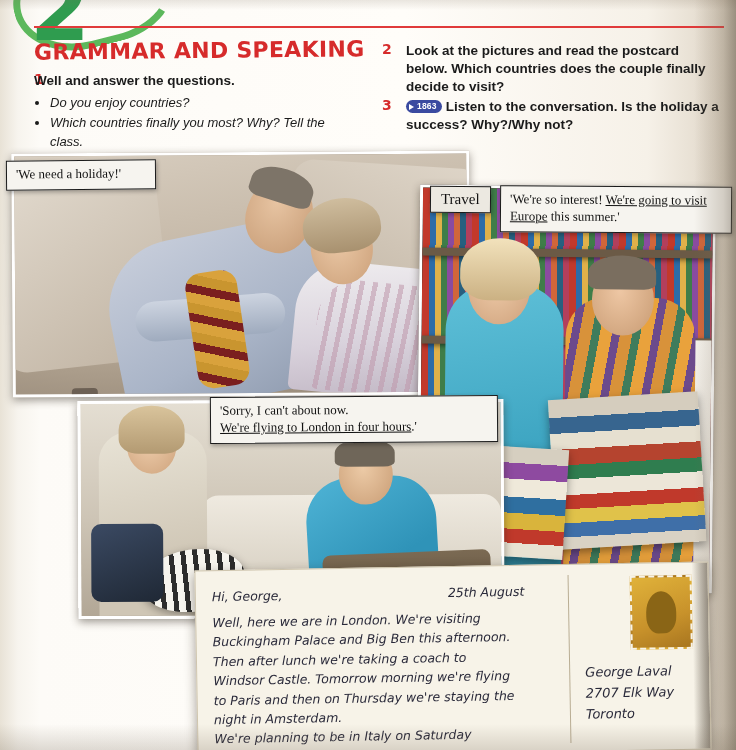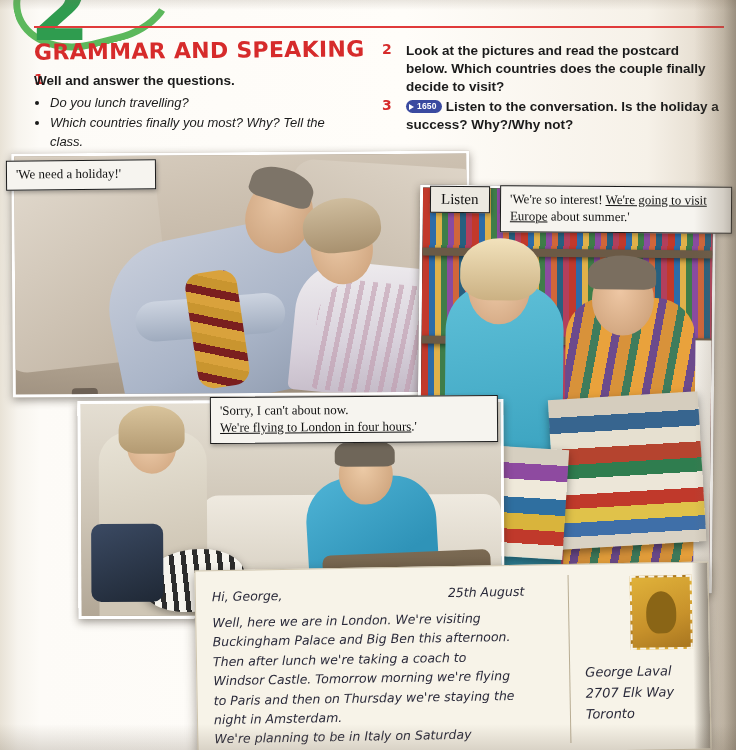--- a/index.html
+++ b/index.html
@@ -487,34 +487,34 @@
 
   <div class="unit-swoosh"></div>
   <div class="unit-number">2</div>
   <div class="header-rule"></div>
   <div class="section-title">GRAMMAR AND SPEAKING</div>
 
   <div class="ex-num" id="ex1-num">1</div>
   <div class="ex" id="ex1">
     <div class="ex-text">Well and answer the questions.</div>
     <ul class="bullets">
-      <li>Do you lunch travelling?</li>
+      <li>Do you enjoy countries?</li>
       <li>Which countries finally you most? Why? Tell the class.</li>
     </ul>
   </div>
 
   <div class="ex-num" id="ex2-num">2</div>
   <div class="ex" id="ex2">
     <div class="ex-text">Look at the pictures and read the postcard below. Which countries does the couple finally decide to visit?</div>
   </div>
 
   <div class="ex-num" id="ex3-num">3</div>
   <div class="ex" id="ex3">
     <div class="ex-text">
-      <span class="audio-tag">1650</span><span>Listen to the conversation. Is the holiday a success? Why?/Why not?</span>
+      <span class="audio-tag">1863</span><span>Listen to the conversation. Is the holiday a success? Why?/Why not?</span>
     </div>
   </div>
 
   <div class="photo" id="photo-sofa">
     <div class="sofa-back"></div>
     <div class="cushion-l"></div>
     <div class="cushion-r"></div>
     <div class="man-body"></div>
     <div class="arm"></div>
     <div class="scarf"></div>
@@ -550,27 +550,27 @@
     <div class="woman4-head"></div>
     <div class="woman4-hair"></div>
     <div class="man3"></div>
     <div class="man3-head"></div>
     <div class="man3-hair"></div>
     <div class="suitcase"></div>
     <div class="hat"></div>
     <div class="bag"></div>
   </div>
 
-  <div class="travel-sign">Listen</div>
+  <div class="travel-sign">Travel</div>
 
   <div class="caption" id="cap-1">'We need a holiday!'</div>
 
 
   <div class="caption" id="cap-3">
-    <span>'We're so interest! </span><u>We're going to visit Europe</u><span> about summer.'</span>
+    <span>'We're so interest! </span><u>We're going to visit Europe</u><span> this summer.'</span>
   </div>
 
   <div class="caption" id="cap-4">
     <span style="white-space: pre-line">'Sorry, I can't about now.
 </span><u>We're flying to London in four hours</u><span>.'</span>
   </div>
 
   <div id="postcard">
     <div class="divider"></div>
     <div class="pc-greeting">Hi, George,</div>

